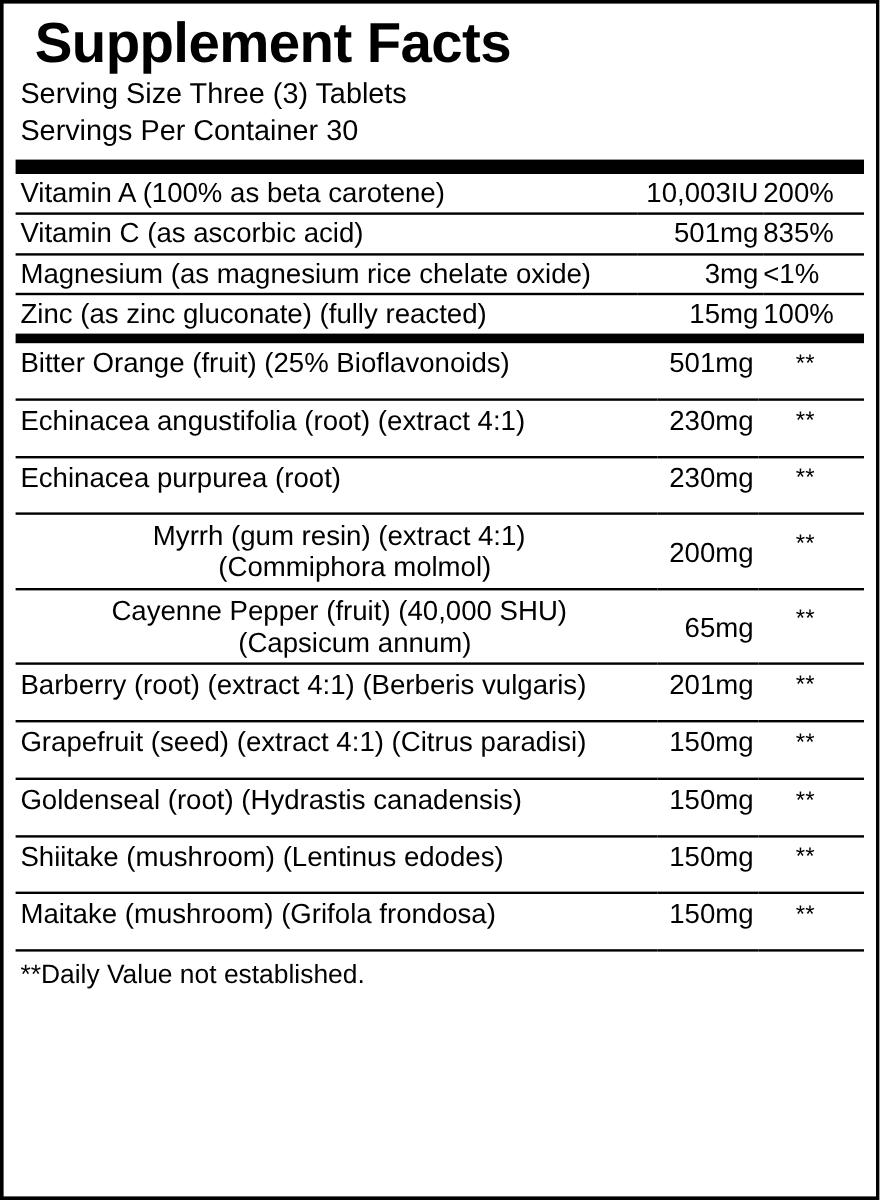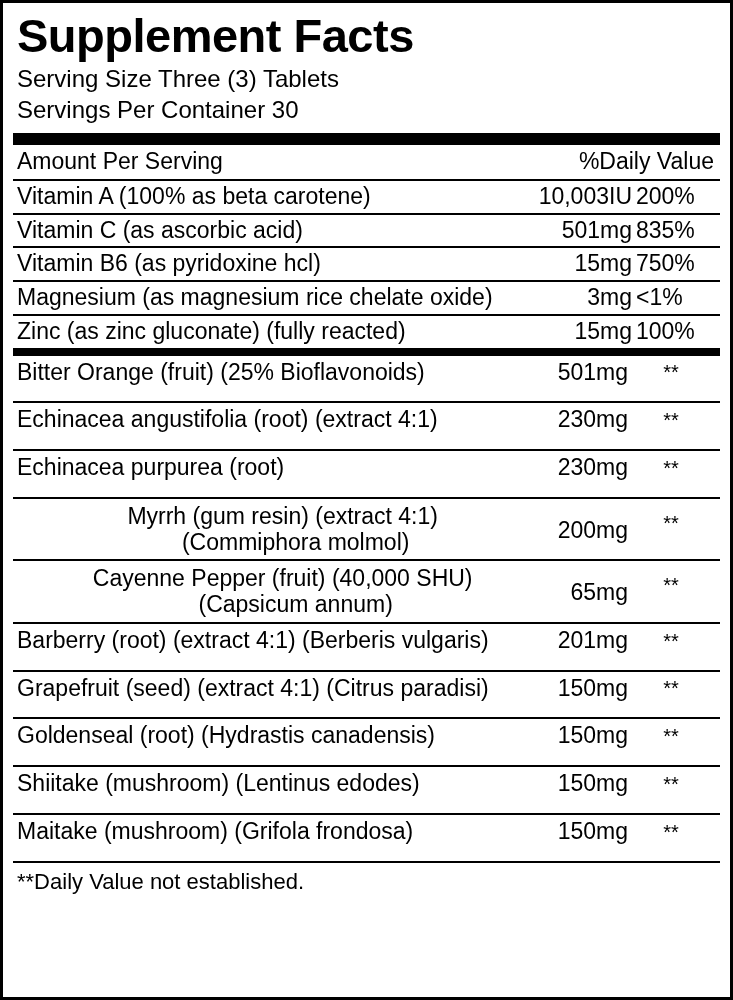--- a/index.html
+++ b/index.html
@@ -19,21 +19,21 @@
     background: #ffffff;
     border: 3px solid #000000;
     padding: 6px 10px 0 10px;
     overflow: hidden;
   }
   .title {
     font-size: 47px;
     font-weight: bold;
     letter-spacing: -0.5px;
     line-height: 1.06;
-    margin: 2px 0 2px 4px;
+    margin: 2px 0 2px 16px;
   }
   .serving-line {
     font-size: 24px;
     line-height: 1.32;
     margin-left: 4px;
   }
   .rule-thick {
     height: 12px;
     background: #000000;
     margin: 7px 0 0 0;
@@ -111,45 +111,32 @@
 
 <div class="panel">
 
   <div class="title">Supplement Facts</div>
 
   <div class="serving-line">Serving Size Three (3) Tablets</div>
   <div class="serving-line">Servings Per Container 30</div>
 
   <div class="rule-thick"></div>
 
-  <table>
-    <tbody>
-      <tr class="hdr bl">
-        <td class="c-name">Amount Per Serving</td>
-        <td class="c-dv">%Daily Value</td>
-      </tr>
-    </tbody>
-  </table>
 
   <table>
     <tbody>
       <tr class="bl">
         <td class="c-name">Vitamin A (100% as beta carotene)</td>
         <td class="c-amt">10,003IU</td>
         <td class="c-dv">200%</td>
       </tr>
       <tr class="bl">
         <td class="c-name">Vitamin C (as ascorbic acid)</td>
         <td class="c-amt">501mg</td>
         <td class="c-dv">835%</td>
-      </tr>
-      <tr class="bl">
-        <td class="c-name">Vitamin B6 (as pyridoxine hcl)</td>
-        <td class="c-amt">15mg</td>
-        <td class="c-dv">750%</td>
       </tr>
       <tr class="bl">
         <td class="c-name">Magnesium (as magnesium rice chelate oxide)</td>
         <td class="c-amt">3mg</td>
         <td class="c-dv">&lt;1%</td>
       </tr>
       <tr>
         <td class="c-name">Zinc (as zinc gluconate) (fully reacted)</td>
         <td class="c-amt">15mg</td>
         <td class="c-dv">100%</td>

